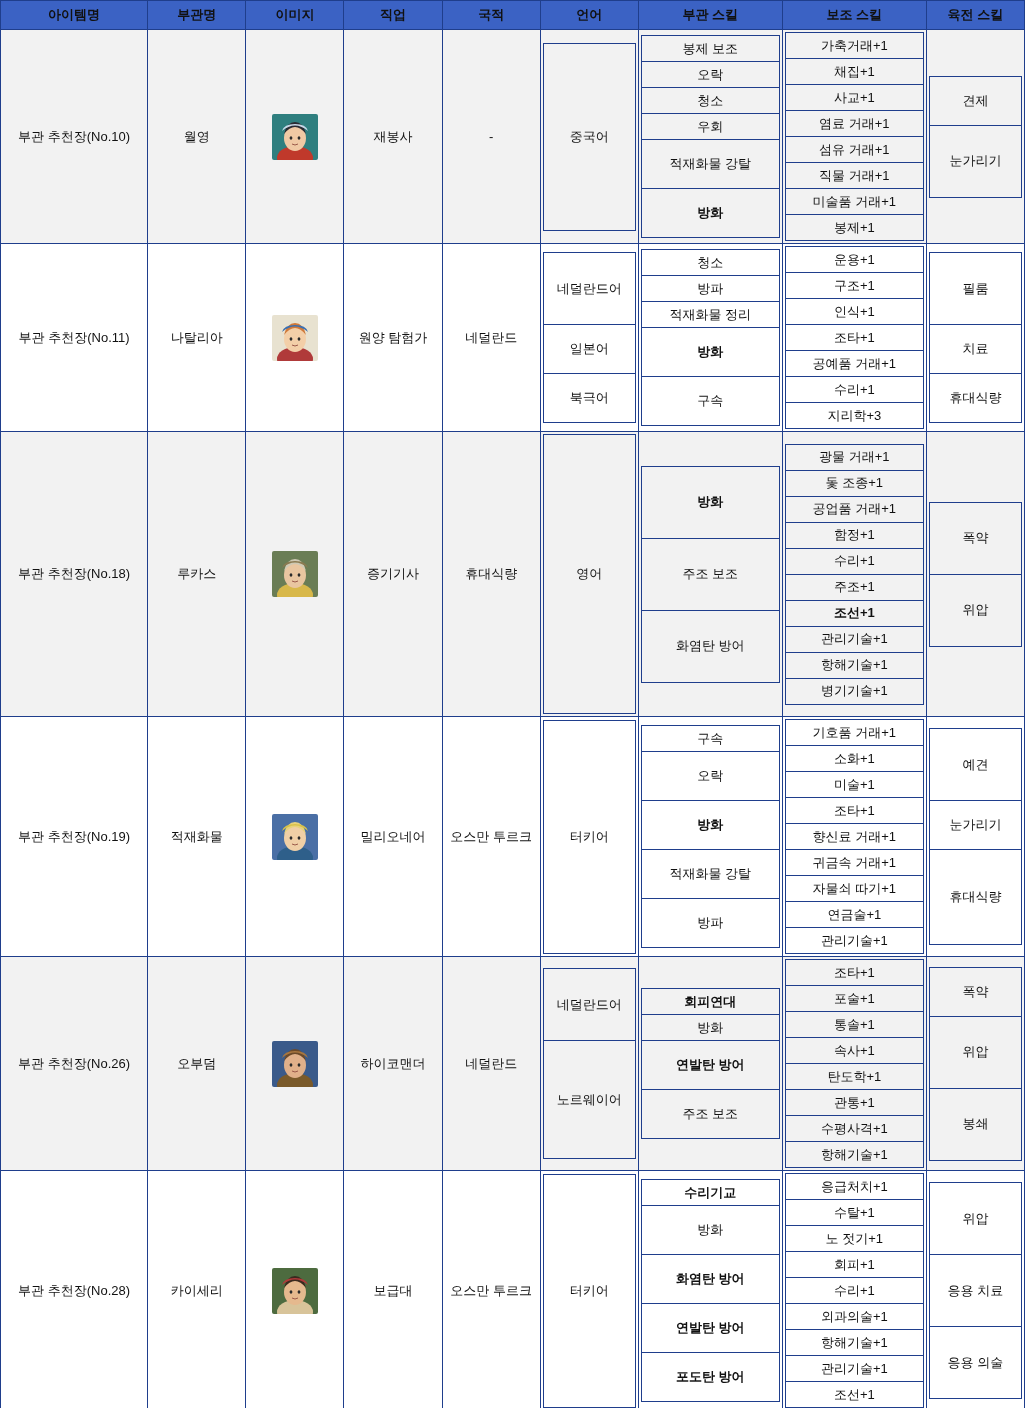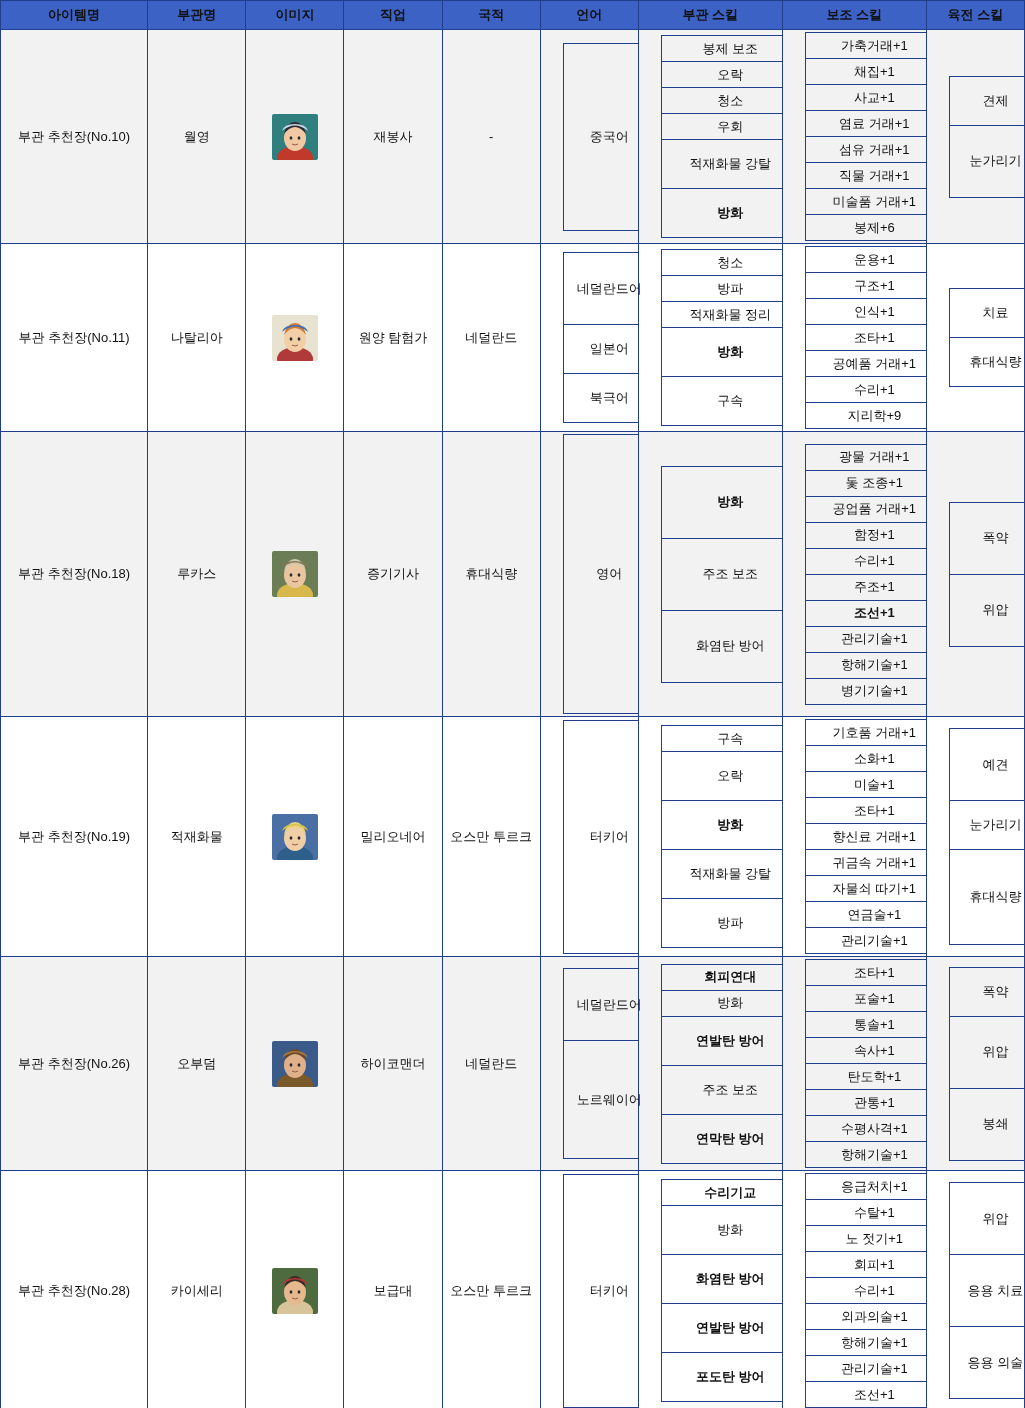--- a/index.html
+++ b/index.html
@@ -39,21 +39,20 @@
     background: #ffffff;
   }
   .bold {
     font-weight: bold;
   }
   
   table.inner {
     border-collapse: collapse;
     width: 100%;
     table-layout: fixed;
-    margin-left: 20px;
   }
   table.inner td {
     border: 1px solid #1f3e8c;
     font-size: 13px;
     text-align: center;
     vertical-align: middle;
     height: 23px;
     padding: 1px 2px;
     color: #111111;
   }
@@ -179,21 +178,21 @@
               <tr>
                 <td class="cell-grey" style="height:23px">섬유 거래+1</td>
               </tr>
               <tr>
                 <td class="cell-grey" style="height:23px">직물 거래+1</td>
               </tr>
               <tr>
                 <td class="cell-grey" style="height:23px">미술품 거래+1</td>
               </tr>
               <tr>
-                <td class="cell-grey" style="height:23px">봉제+6</td>
+                <td class="cell-grey" style="height:23px">봉제+1</td>
               </tr>
             </tbody>
           </table>
         </td>
         <td class="nopad cell-grey">
           <table class="inner">
             <tbody>
               <tr>
                 <td class="cell-grey" style="height:46px">견제</td>
               </tr>
@@ -274,28 +273,31 @@
               <tr>
                 <td class="cell-white" style="height:23px">조타+1</td>
               </tr>
               <tr>
                 <td class="cell-white" style="height:23px">공예품 거래+1</td>
               </tr>
               <tr>
                 <td class="cell-white" style="height:23px">수리+1</td>
               </tr>
               <tr>
-                <td class="cell-white" style="height:23px">지리학+9</td>
-              </tr>
-            </tbody>
-          </table>
-        </td>
-        <td class="nopad cell-white">
-          <table class="inner">
-            <tbody>
+                <td class="cell-white" style="height:23px">지리학+3</td>
+              </tr>
+            </tbody>
+          </table>
+        </td>
+        <td class="nopad cell-white">
+          <table class="inner">
+            <tbody>
+              <tr>
+                <td class="cell-white" style="height:69px">필룸</td>
+              </tr>
               <tr>
                 <td class="cell-white" style="height:46px">치료</td>
               </tr>
               <tr>
                 <td class="cell-white" style="height:46px">휴대식량</td>
               </tr>
             </tbody>
           </table>
         </td>
       </tr>
@@ -528,23 +530,20 @@
               </tr>
               <tr>
                 <td class="cell-grey" style="height:23px">방화</td>
               </tr>
               <tr>
                 <td class="cell-grey bold" style="height:46px">연발탄 방어</td>
               </tr>
               <tr>
                 <td class="cell-grey" style="height:46px">주조 보조</td>
               </tr>
-              <tr>
-                <td class="cell-grey bold" style="height:46px">연막탄 방어</td>
-              </tr>
             </tbody>
           </table>
         </td>
         <td class="nopad cell-grey">
           <table class="inner">
             <tbody>
               <tr>
                 <td class="cell-grey" style="height:23px">조타+1</td>
               </tr>
               <tr>

